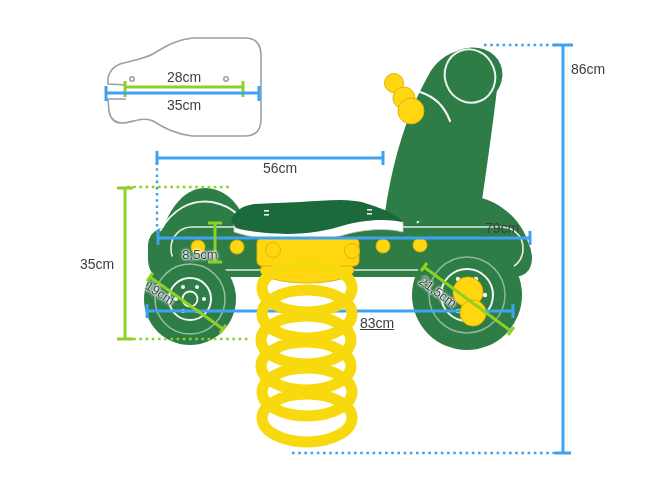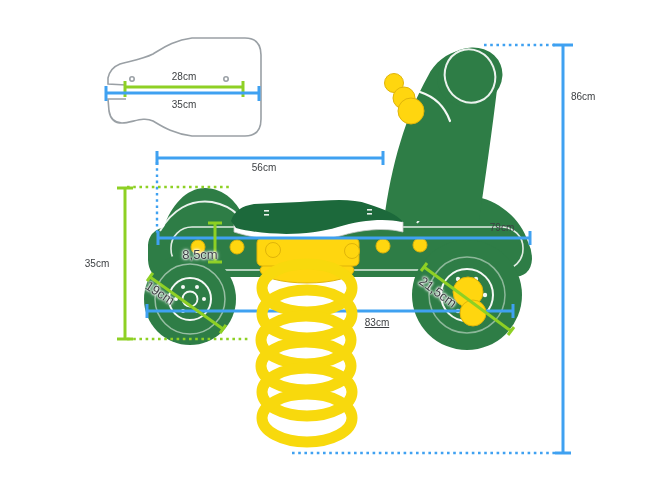--- a/index.html
+++ b/index.html
@@ -17,21 +17,21 @@
 
   
   .body-fill { fill:var(--body-green); }
   .deck-fill { fill:var(--deck-green); }
   .yel  { fill:var(--part-yellow); stroke:var(--part-yellow-dark); stroke-width:1; }
   .coil { stroke:var(--spring-yellow); stroke-width:11; fill:none; }
   .wline { stroke:#ffffff; fill:none; }
   .gray-outline { stroke:var(--outline-gray); stroke-width:1.6; fill:none; }
 
   .dim-label {
-    position:absolute; font-size:10px; line-height:1; color:var(--label-color);
+    position:absolute; font-size:14px; line-height:1; color:var(--label-color);
     transform:translate(-50%,-50%); white-space:nowrap;
   }
   .halo {
     font-size:13px;
     text-shadow:0 0 2px #fff, 0 0 2px #fff, 0 0 3px #fff, 0 0 4px #fff;
   }
   .rot33 { transform:translate(-50%,-50%) rotate(33deg); }
   .rot36 { transform:translate(-50%,-50%) rotate(36deg); }
   .left-anchor { transform:translateY(-50%); }
 </style>
@@ -214,21 +214,21 @@
       <g>
         <line class="ln-g" x1="424" y1="267" x2="511" y2="331"></line>
         <line class="ln-g" x1="421" y1="271" x2="427" y2="263"></line>
         <line class="ln-g" x1="508" y1="335" x2="514" y2="327"></line>
       </g>
     </g>
   </svg>
 
   <div class="dim-label" style="left:184px; top:77px;">28cm</div>
   <div class="dim-label" style="left:184px; top:105px;">35cm</div>
-  <div class="dim-label" style="left:264px; top:168px;">56cm</div>
-  <div class="dim-label left-anchor" style="left:571px; top:69px;margin-top:28px;">86cm</div>
+  <div class="dim-label" style="left:280px; top:168px;">56cm</div>
+  <div class="dim-label left-anchor" style="left:571px; top:69px;">86cm</div>
   <div class="dim-label" style="left:502px; top:228px;">79cm</div>
   <div class="dim-label halo" style="left:200px; top:254px;">8,5cm</div>
   <div class="dim-label" style="left:97px;  top:264px;">35cm</div>
   <div class="dim-label halo rot33" style="left:160px; top:293px;">19cm</div>
   <div class="dim-label" style="left:377px; top:323px;text-decoration:underline;">83cm</div>
   <div class="dim-label halo rot36" style="left:438px; top:292px;">21,5cm</div>
 </div>
 
 </body></html>

